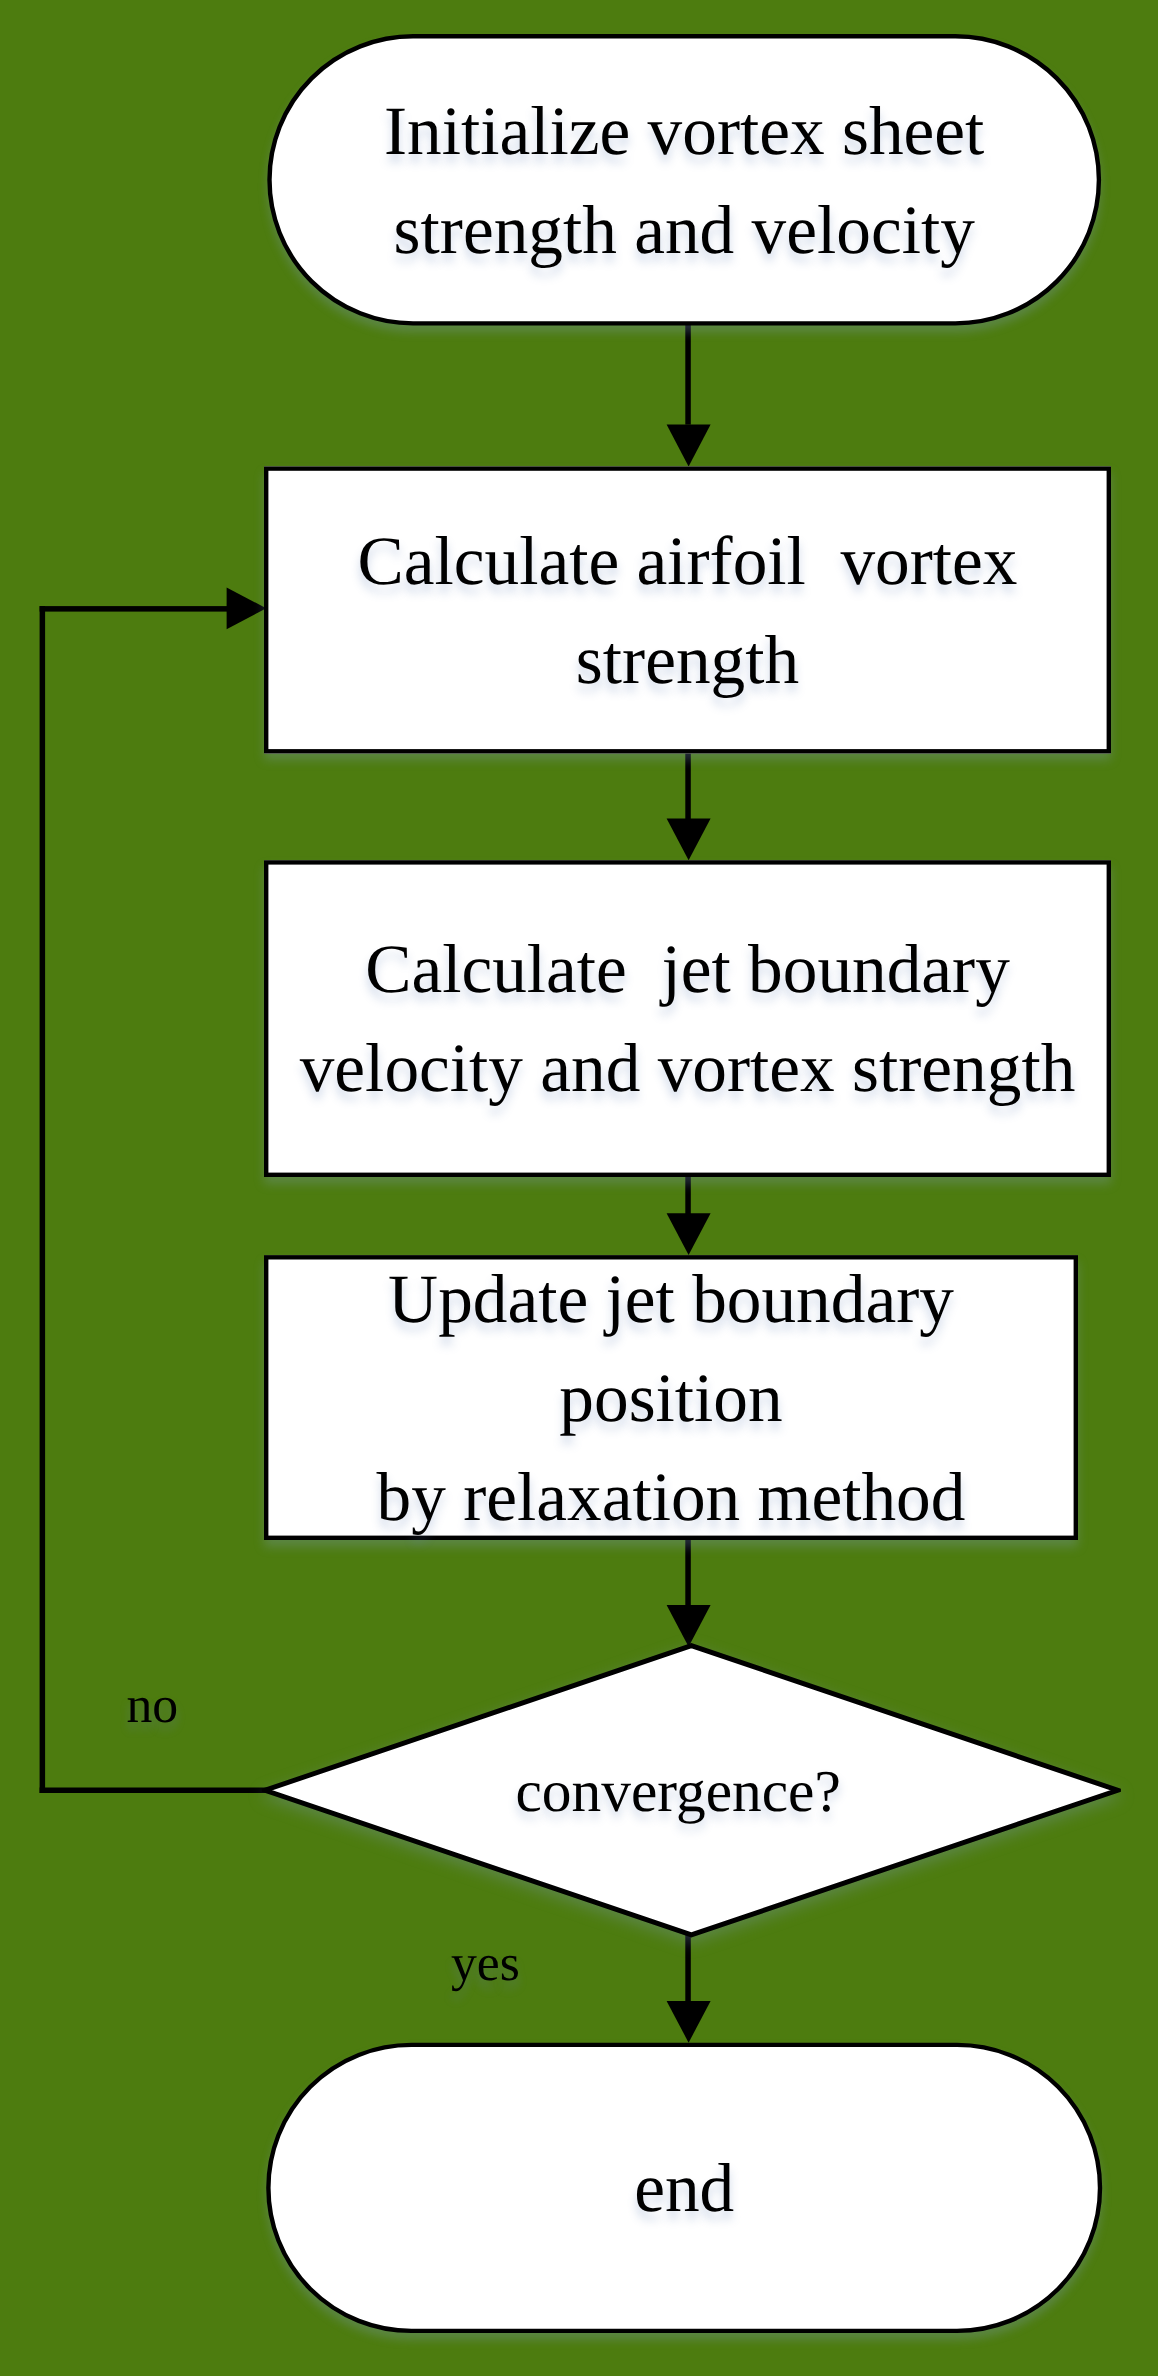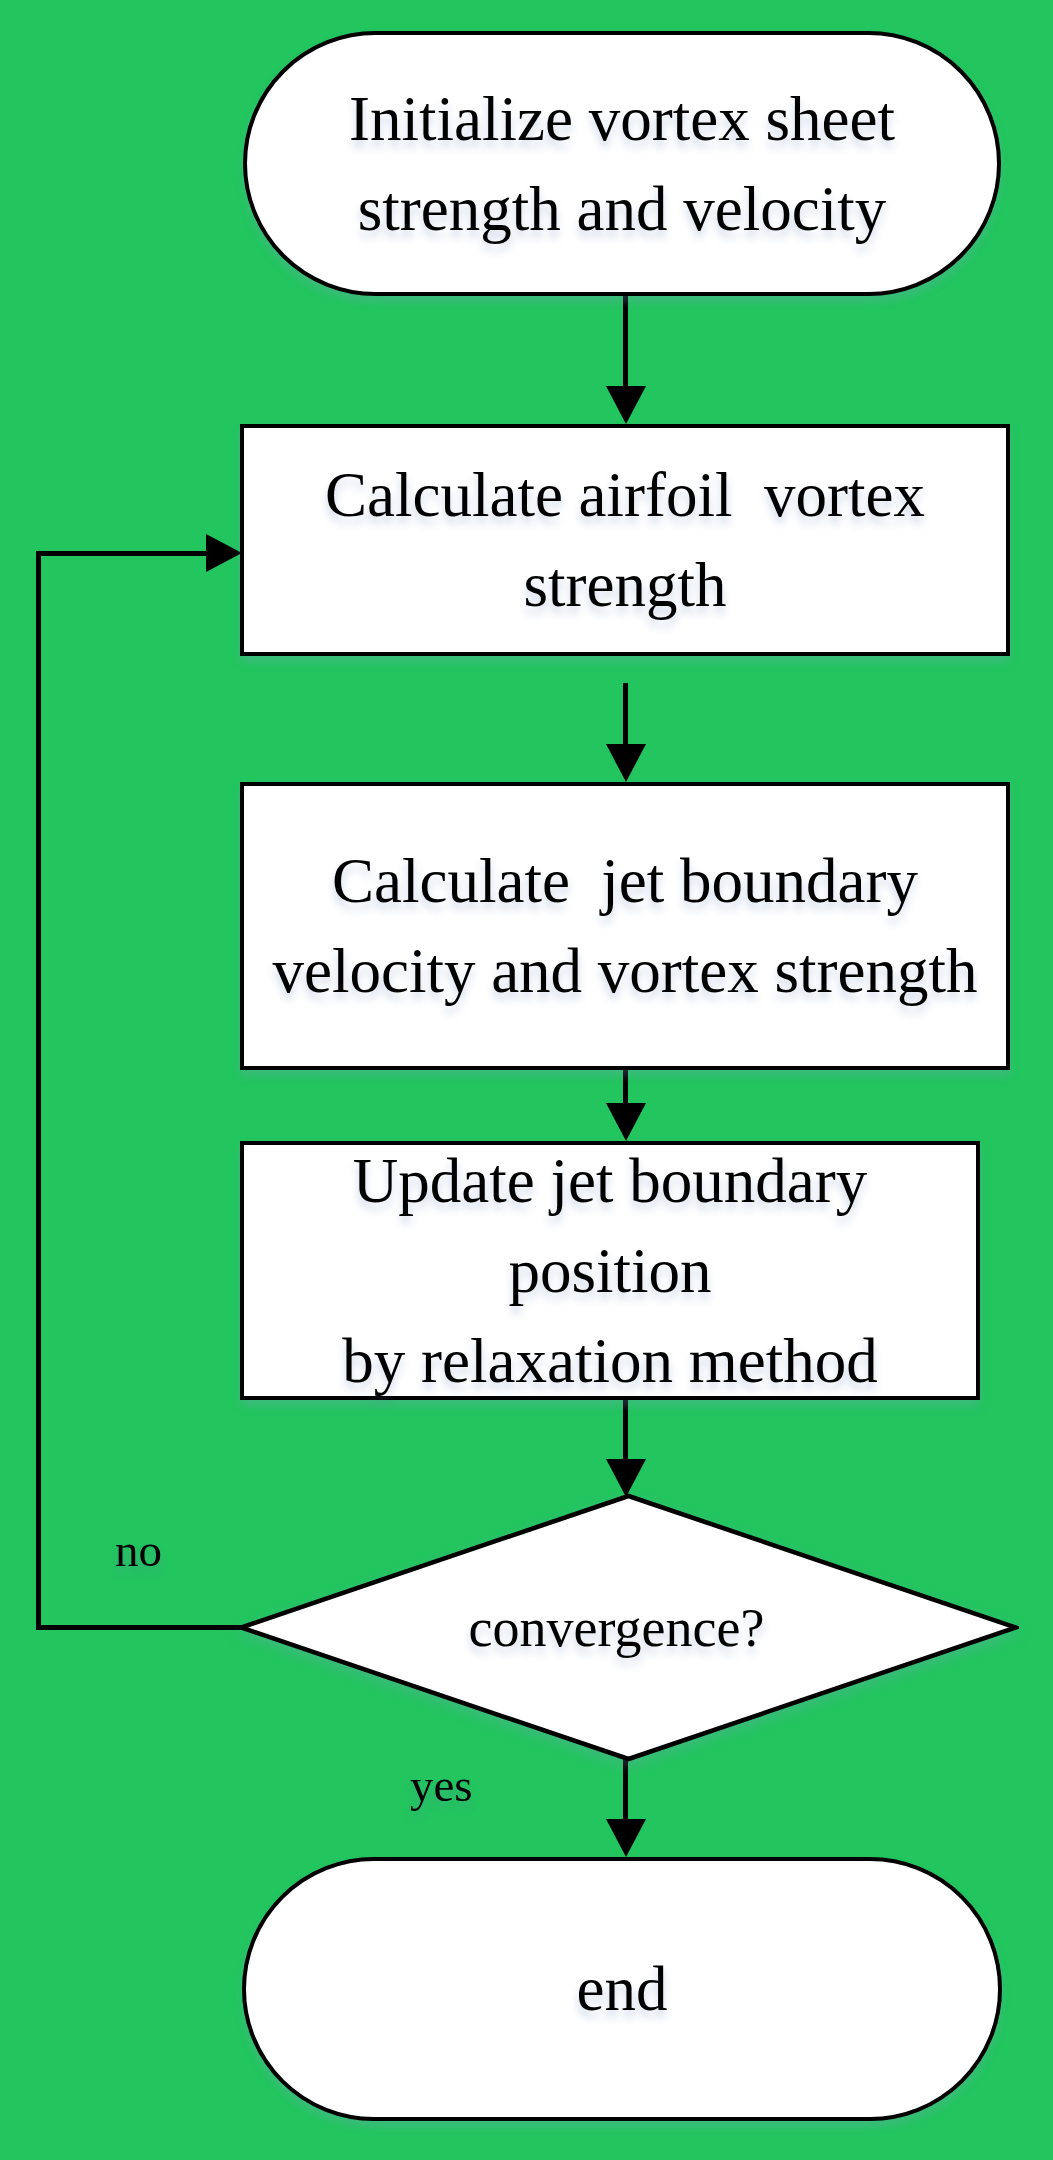--- a/index.html
+++ b/index.html
@@ -1,19 +1,19 @@
 <!DOCTYPE html>
 <html><head>
 <meta charset="utf-8">
 <style>
   html,body { margin:0; padding:0; background:#ffffff; }
   .canvas {
     position:relative;
     width:1053px; height:2160px;
-    background:#22c55e;
+    background:#4d7c0f;
     font-family:"Liberation Serif","DejaVu Serif",serif;
     color:#000000;
     overflow:hidden;
   }
   
   .shape {
     position:absolute;
     box-sizing:border-box;
     border:4px solid #000000;
     background:#ffffff;
@@ -23,21 +23,21 @@
     text-align:center;
     font-size:63px;
     line-height:90px;
     white-space:pre-wrap;
     box-shadow:0 6px 9px rgba(130,160,205,0.28);
   }
   .shape .lbl { text-shadow:0 7px 9px rgba(100,130,185,0.32); }
   .stadium { border-radius:134px; }
 
   #n-start { left:243px; top:31px;   width:758px; height:265px; }
-  #n-step1 { left:240px; top:424px;  width:770px; height:232px;align-items:center; }
+  #n-step1 { left:240px; top:424px;  width:770px; height:261px;align-items:center; }
   #n-step2 { left:240px; top:782px;  width:770px; height:288px; }
   #n-step3 { left:240px; top:1141px; width:740px; height:259px; }
   #n-end   { left:242px; top:1857px; width:760px; height:264px; border-radius:132px; }
 
   
   #n-decision-svg {
     position:absolute; left:238px; top:1493px; width:781px; height:269px;
     filter:drop-shadow(0 5px 7px rgba(130,160,205,0.30));
   }
   #n-decision-label {

